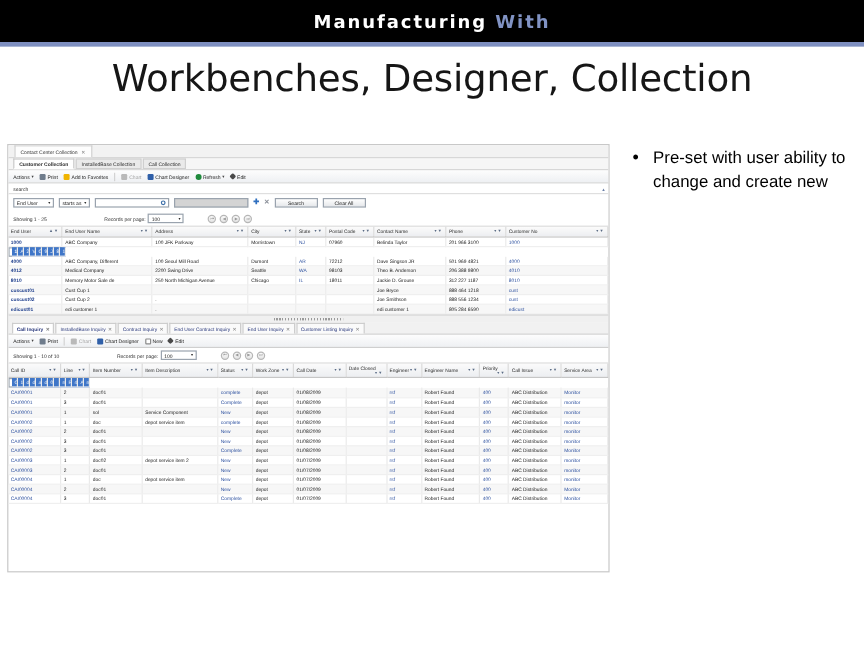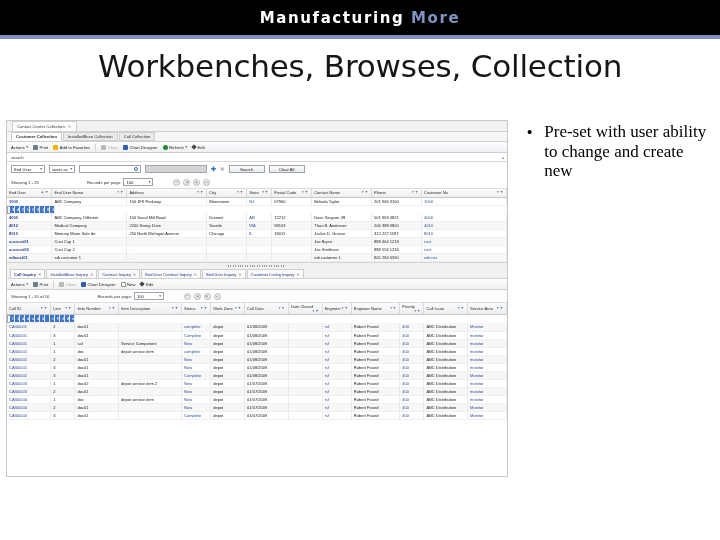--- a/index.html
+++ b/index.html
@@ -38,22 +38,22 @@
 
   
   .bullet-block{
     position:absolute;left:527px;top:122px;width:180px;
     display:flex;gap:12px;align-items:flex-start;
   }
   .bullet-dot{
     font-size:15px;line-height:19px;color:#000;flex:0 0 auto;
   }
   .bullet-text{
-    font-family:Liberation Serif, serif;
-    font-size:17px;line-height:19.5px;color:#000;
+    font-family:Liberation Sans, sans-serif;
+    font-size:14px;line-height:19.5px;color:#000;
   }
 
   
   .app{
     position:absolute;left:6px;top:120px;width:500px;height:355px;
     background:#ffffff;border:1px solid #c8c8c8;
     font-family:"Liberation Sans",sans-serif;
     font-size:4.1px;color:#2b2b2b;overflow:hidden;
     filter:blur(0.22px);
   }
@@ -184,26 +184,26 @@
     display:flex;align-items:center;gap:2px;white-space:nowrap;
   }
   .lowtab.active{background:#fff;font-weight:bold;}
 </style>
 </head>
 <body>
 
 <div class="slide">
 
   <div class="banner">
-    <div class="banner-text"><span>Manufacturing </span><span class="accent">More</span></div>
+    <div class="banner-text"><span>Manufacturing </span><span class="accent">With</span></div>
   </div>
   <div class="banner-rule"></div>
   <div class="banner-rule2"></div>
 
-  <div class="title">Workbenches, Browses, Collection</div>
+  <div class="title">Workbenches, Designer, Collection</div>
 
   <div class="bullet-block">
     <div class="bullet-dot">•</div>
     <div class="bullet-text">Pre-set with user ability to change and create new</div>
   </div>
 
   <div class="app">
 
     <div class="wintabs">
       <div class="wintab">

